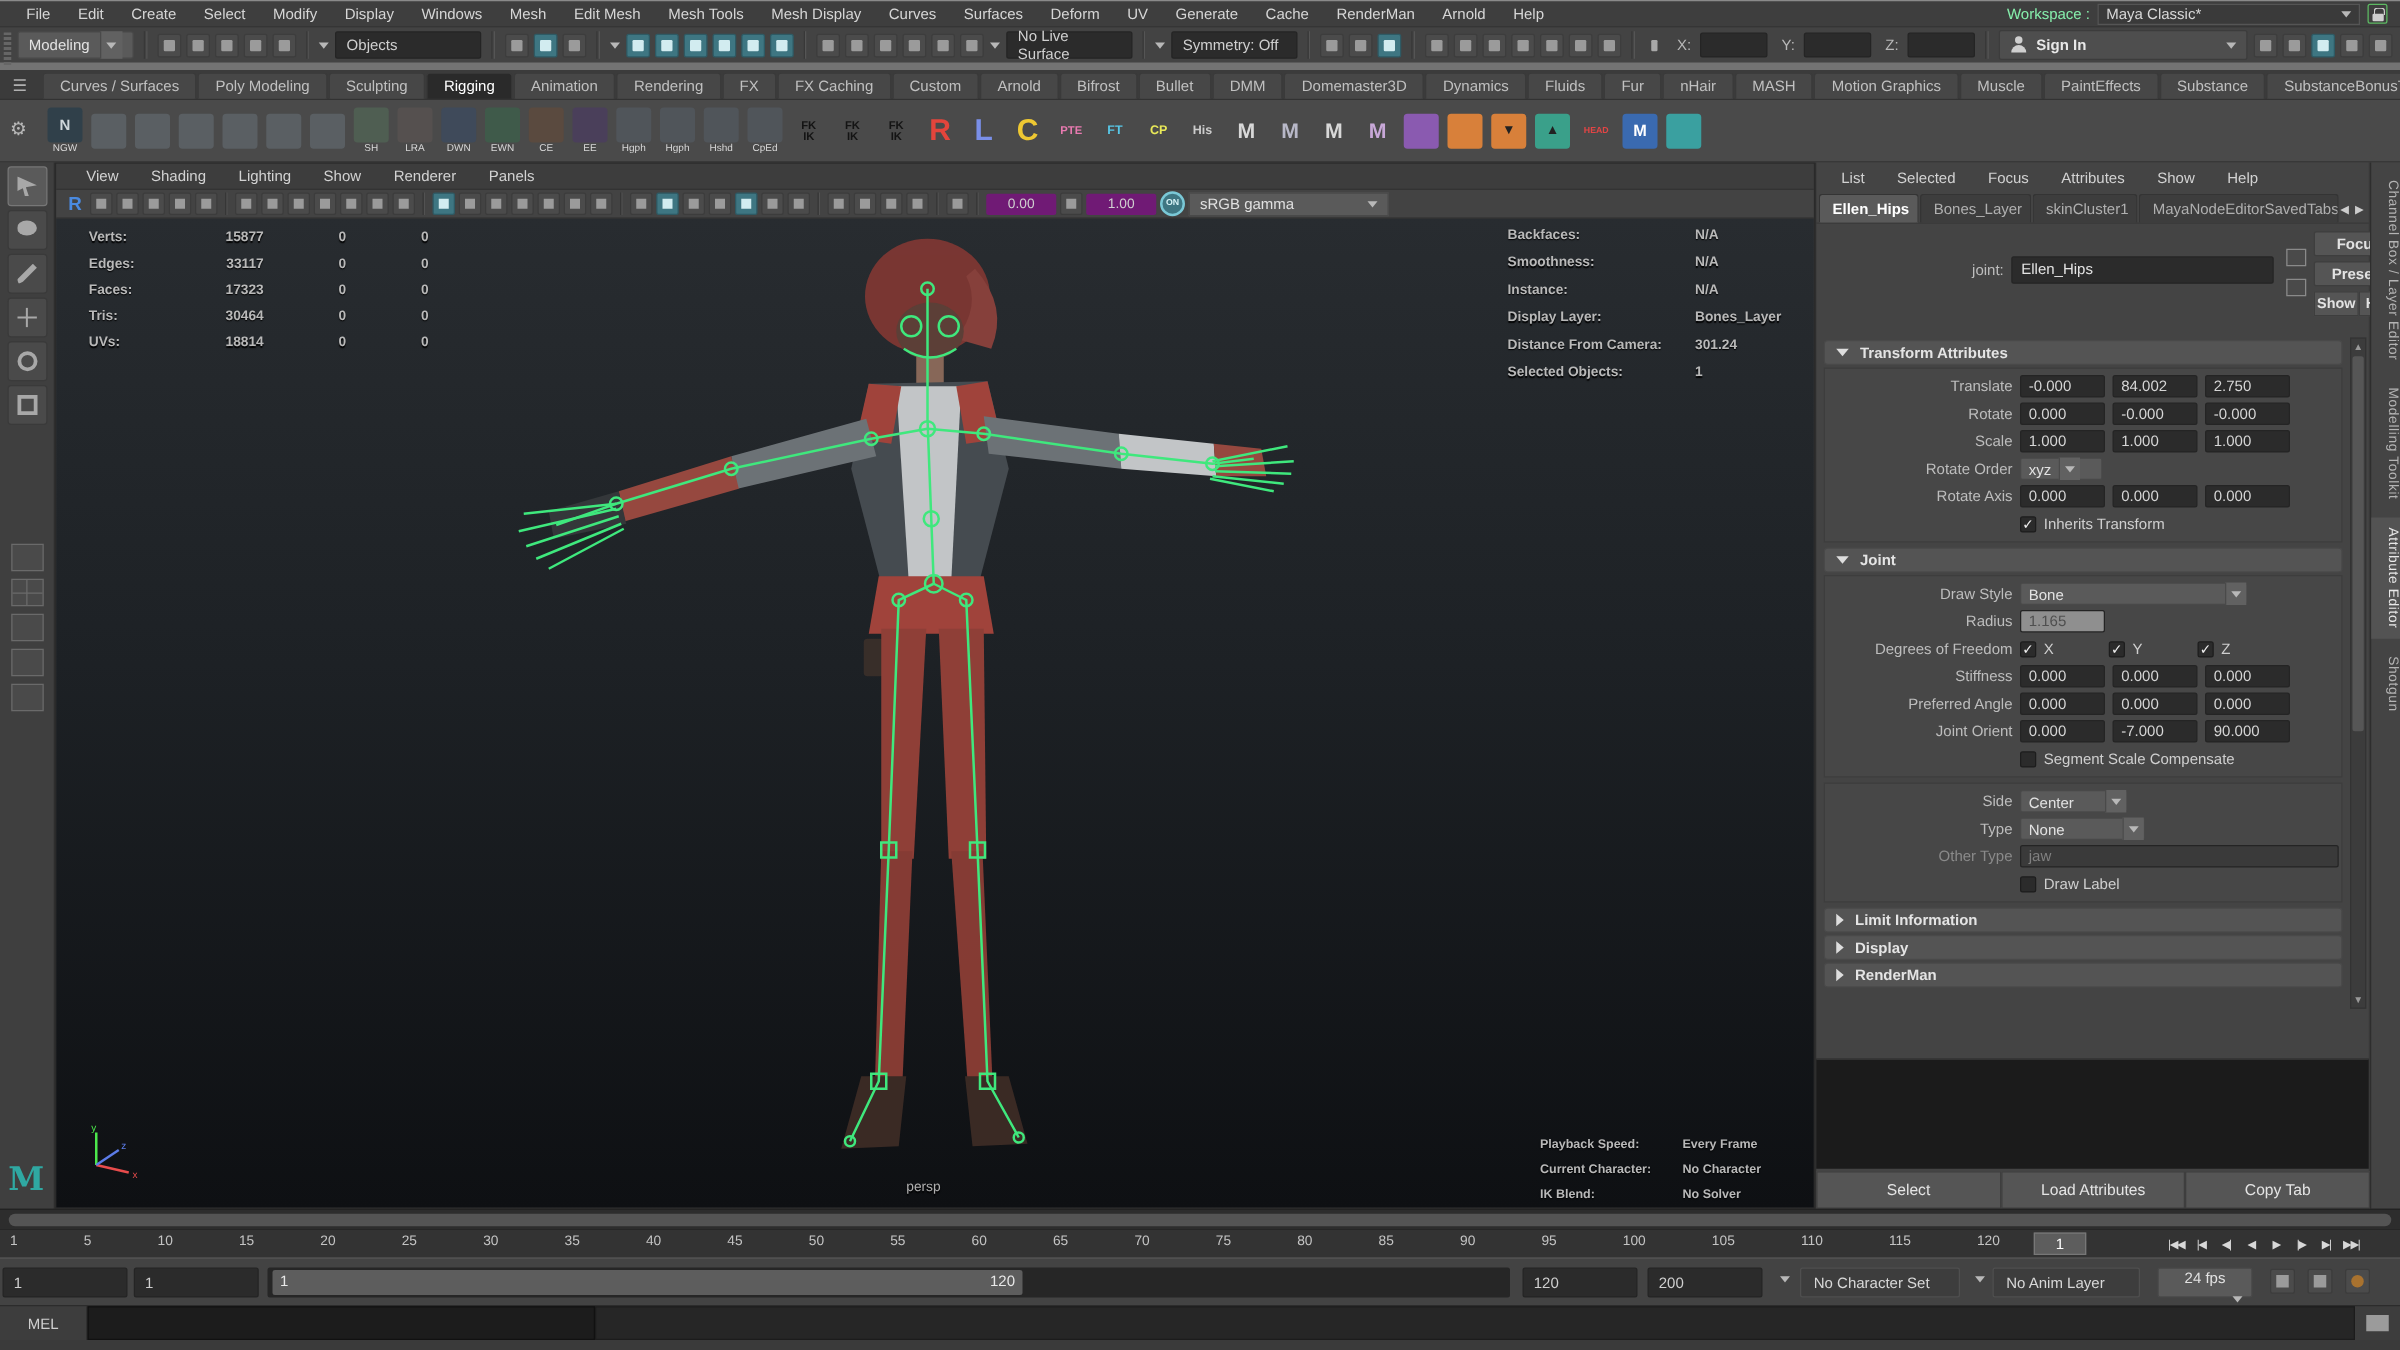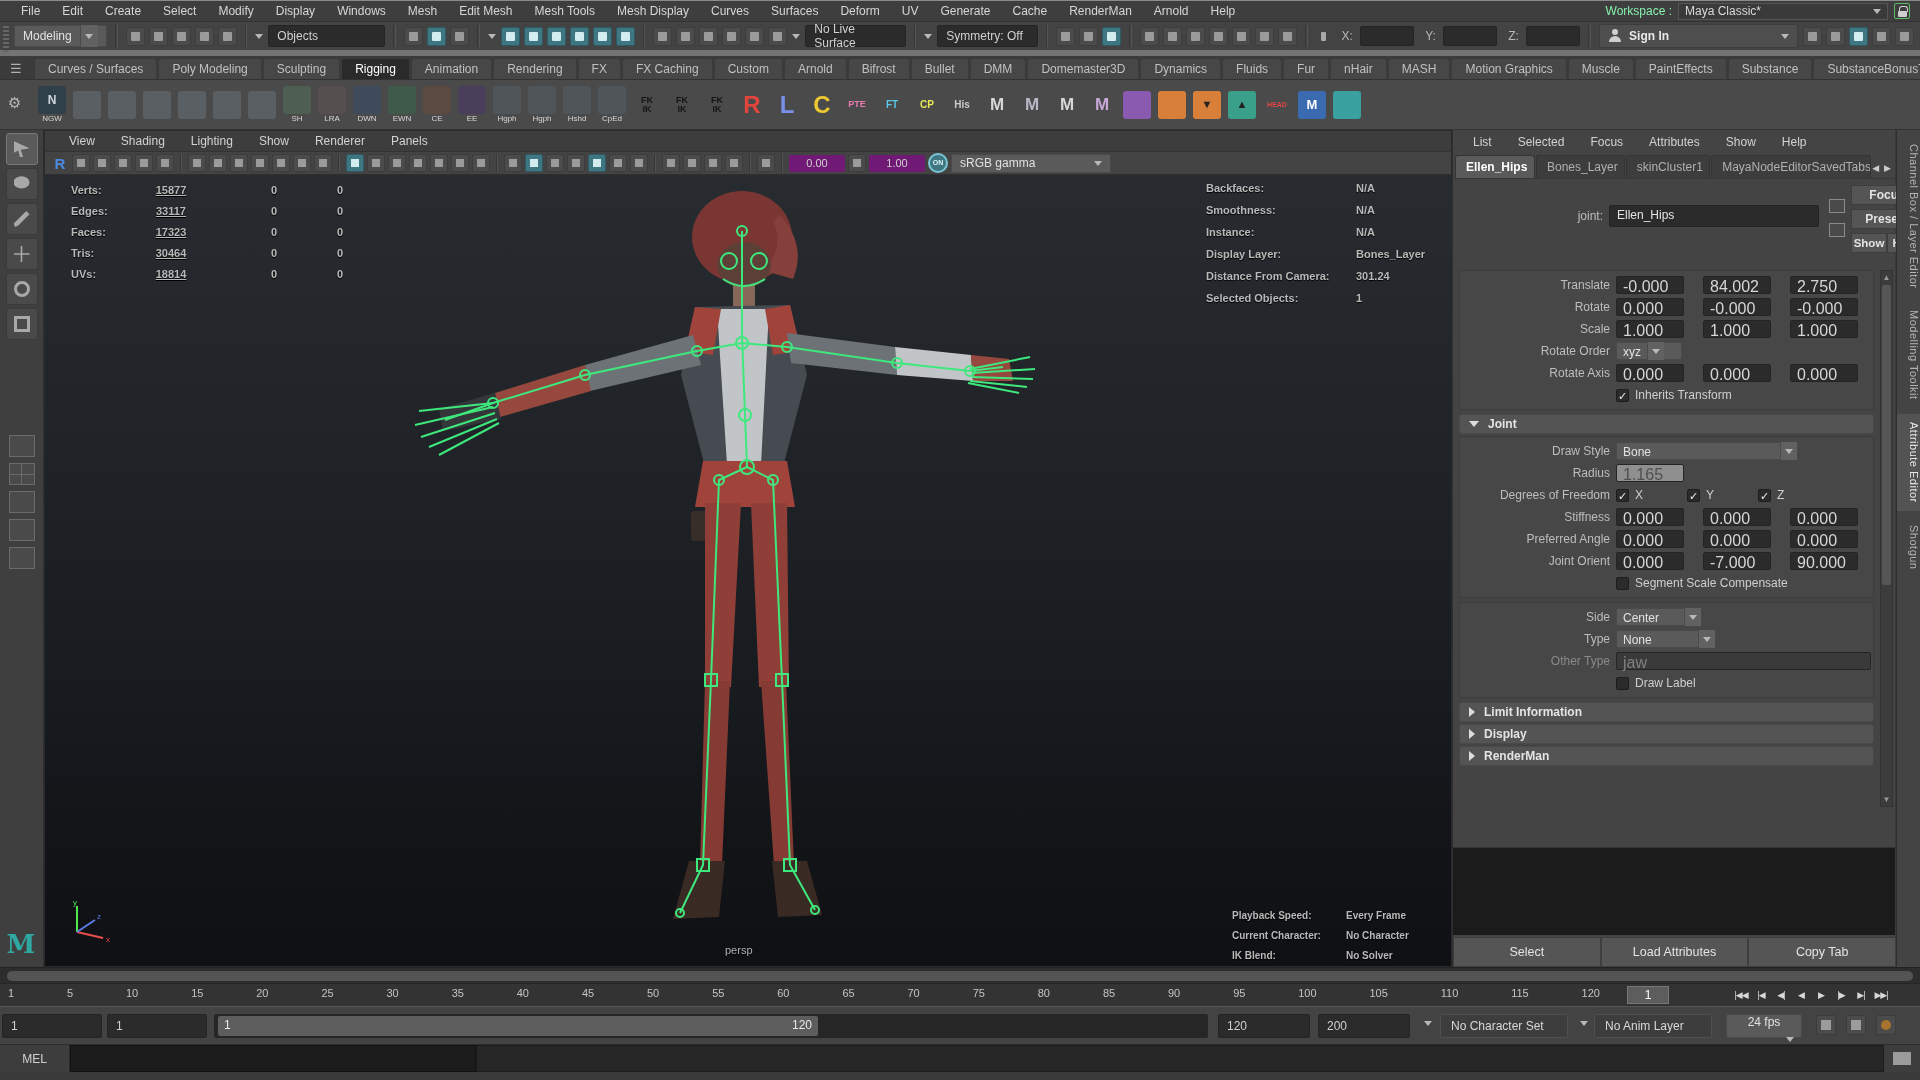--- a/index.html
+++ b/index.html
@@ -78,21 +78,21 @@
 .vsep{width:2px;height:18px;border-left:1px solid #363636;border-right:1px solid #525252;margin:0 3px;flex:none;}
 .vnum{width:56px;height:17px;background:#701a75;border-radius:2px;color:#d0d0d0;text-align:center;line-height:17px;font-size:11px;flex:none;}
 #vb-on{width:20px;height:20px;border-radius:50%;background:#3e7682;border:2px solid #7ac8d6;color:#d8f4f8;font-size:7px;font-weight:bold;text-align:center;line-height:16px;flex:none;}
 #vb-colorspace{width:160px;height:19px;background:#5a5a5a;border:1px solid #494949;color:#e0e0e0;display:flex;align-items:center;padding:0 8px;flex:none;}
 #vb-colorspace .caret{margin-left:auto;}
 #view3d{position:absolute;top:44px;left:0;right:0;bottom:0;background:linear-gradient(#282c30 0%,#1d2125 45%,#0e1013 100%);overflow:hidden;}
 
 .hud{position:absolute;color:#b9b9b9;font-size:11px;font-weight:bold;text-shadow:0 1px 1px #000;}
 .stat-row{display:flex;height:21px;align-items:center;}
 .stat-row .sl{width:60px;}
-.stat-row .sa{width:80px;text-align:center;text-decoration:underline;}
+.stat-row .sa{width:80px;text-align:right;}
 .stat-row .sb{width:66px;text-align:right;}
 .stat-row .sc{width:66px;text-align:right;}
 .info-row{display:flex;height:22px;align-items:center;}
 .info-row .il{width:150px;}
 .info-row .iv{width:110px;}
 .pb-row{display:flex;height:20px;align-items:center;font-size:10px;}
 .pb-row .il{width:114px;}
 #hud-persp{position:absolute;left:680px;bottom:10px;color:#b0b0b0;font-size:11px;text-shadow:0 1px 1px #000;}
 
 #axis{position:absolute;left:18px;bottom:22px;width:52px;height:46px;}
@@ -113,21 +113,21 @@
 #ae-scroll{position:absolute;top:140px;left:0;width:427px;bottom:160px;overflow:hidden;}
 #ae-vscroll{position:absolute;top:140px;right:2px;width:13px;bottom:160px;background:#3c3c3c;border:1px solid #333;}
 #ae-vscroll .arr{height:13px;color:#999;font-size:8px;text-align:center;line-height:13px;}
 #ae-vscroll .thumb{position:absolute;top:14px;left:1px;right:1px;height:300px;background:#565656;border-radius:2px;}
 .sech{height:20px;background:#545454;border:1px solid #494949;border-radius:3px;display:flex;align-items:center;gap:9px;padding-left:9px;color:#e4e4e4;font-weight:bold;margin:2px 6px;}
 .tri-d{width:0;height:0;border-left:5px solid transparent;border-right:5px solid transparent;border-top:6px solid #ddd;}
 .tri-r{width:0;height:0;border-top:5px solid transparent;border-bottom:5px solid transparent;border-left:6px solid #ddd;}
 .secbody{margin:0 6px 4px 6px;border:1px solid #3d3d3d;background:#474747;padding:3px 0;}
 .arow{display:flex;align-items:center;height:22px;}
 .rlab{width:150px;text-align:right;margin-right:6px;color:#bdbdbd;flex:none;}
-.fld{width:68px;height:18px;background:#2b2b2b;border:1px solid #242424;border-radius:2px;color:#d6d6d6;padding:1px 6px;margin-right:19px;font-size:16px;flex:none;}
+.fld{width:68px;height:18px;background:#2b2b2b;border:1px solid #242424;border-radius:2px;color:#d6d6d6;padding:1px 6px;margin-right:6px;font-size:12px;flex:none;}
 .fld.disabled{background:#8f8f8f;color:#4f4f4f;}
 .fld.wide{width:255px;background:#3a3a3a;color:#808080;}
 .ddsm{height:18px;background:#5a5a5a;border:1px solid #494949;border-radius:2px;color:#e2e2e2;display:flex;align-items:flex-end;padding:0 6px;gap:6px;flex:none;}
 .ddsm .caret-tile{width:17px;height:18px;margin:-1px -6px -1px 0;background:#616161;border-left:1px solid #4a4a4a;display:flex;align-items:center;justify-content:center;}
 .cb{width:13px;height:13px;background:#2b2b2b;border:1px solid #1d1d1d;border-radius:2px;color:#f0f0f0;font-size:11px;line-height:12px;text-align:center;margin-right:6px;flex:none;}
 .cbgroup{display:flex;align-items:center;width:71px;color:#cfcfcf;}
 #ae-notes{position:absolute;left:0;right:0;bottom:32px;top:auto;height:88px;background:#1b1b1b;border-top:1px solid #333;}
 #ae-footer{position:absolute;bottom:0;left:0;width:443px;height:30px;display:flex;}
 .aebtn{flex:1;background:#555;border:1px solid #3e3e3e;color:#e4e4e4;display:flex;align-items:center;justify-content:center;font-size:12.5px;}
 
@@ -716,20 +716,24 @@
       <div id="ae-focus" style="top:6px">Focus</div>
       <div id="ae-presets" style="top:30px">Presets</div>
       <div id="ae-showhide">
         <div>Show</div>
         <div>Hide</div>
       </div>
     </div>
 
     <div id="ae-scroll">
 
+      <div class="sech">
+        <span class="tri-d"></span>
+        <span>Transform Attributes</span>
+      </div>
       <div class="secbody">
         <div class="arow">
           <span class="rlab">Translate</span>
           <div class="fld">-0.000</div>
           <div class="fld">84.002</div>
           <div class="fld">2.750</div>
         </div>
         <div class="arow">
           <span class="rlab">Rotate</span>
           <div class="fld">0.000</div>

